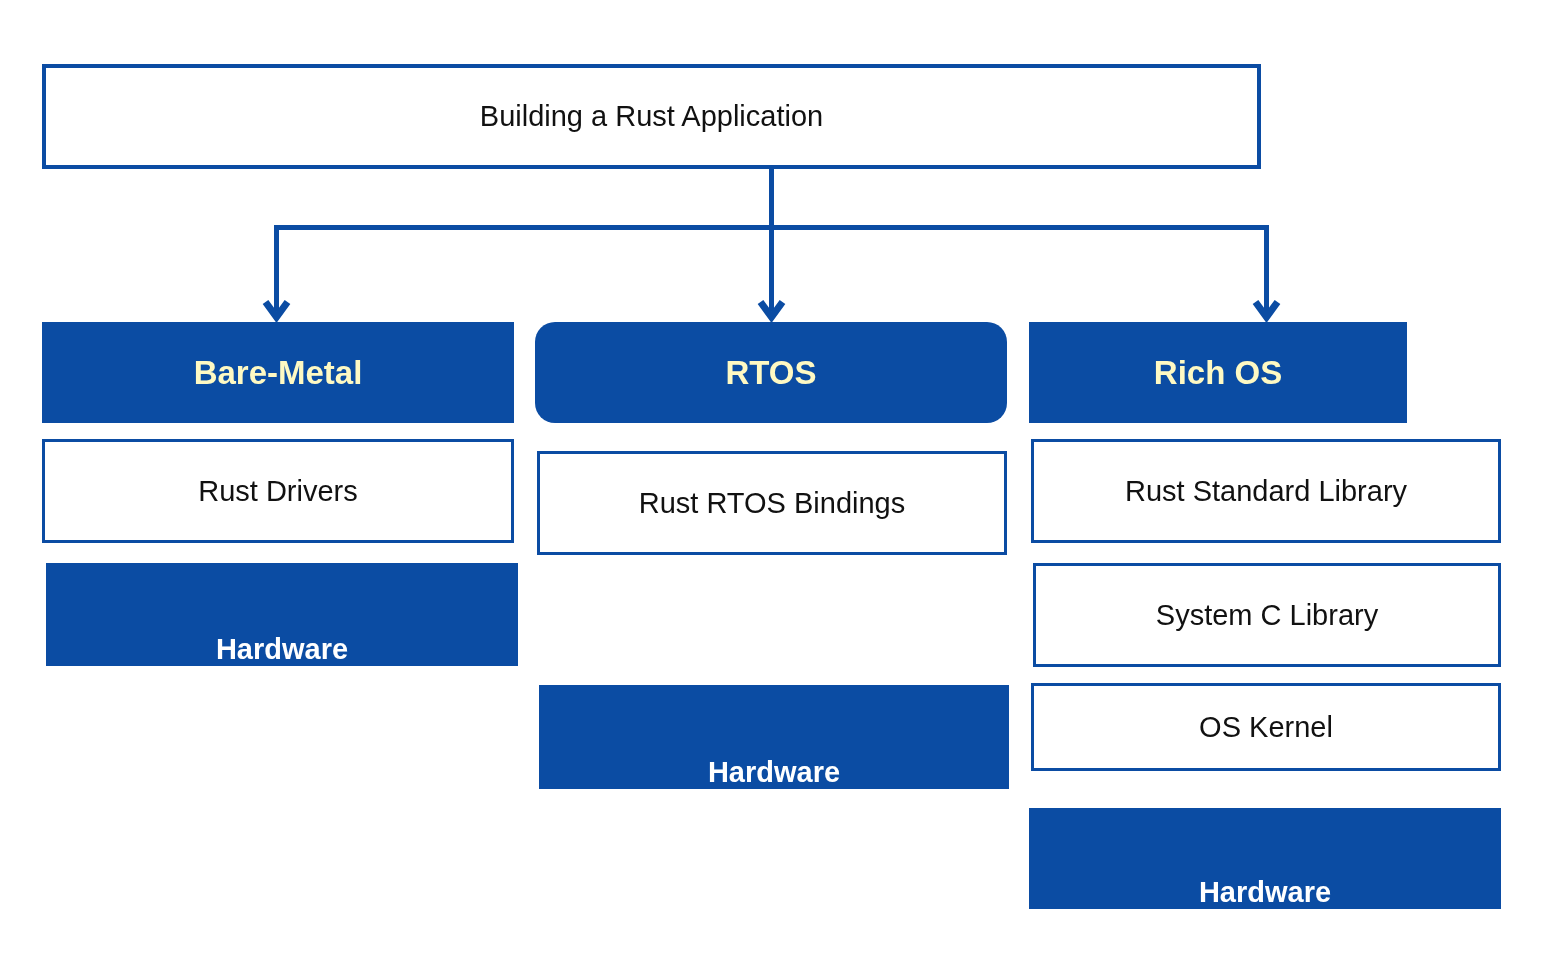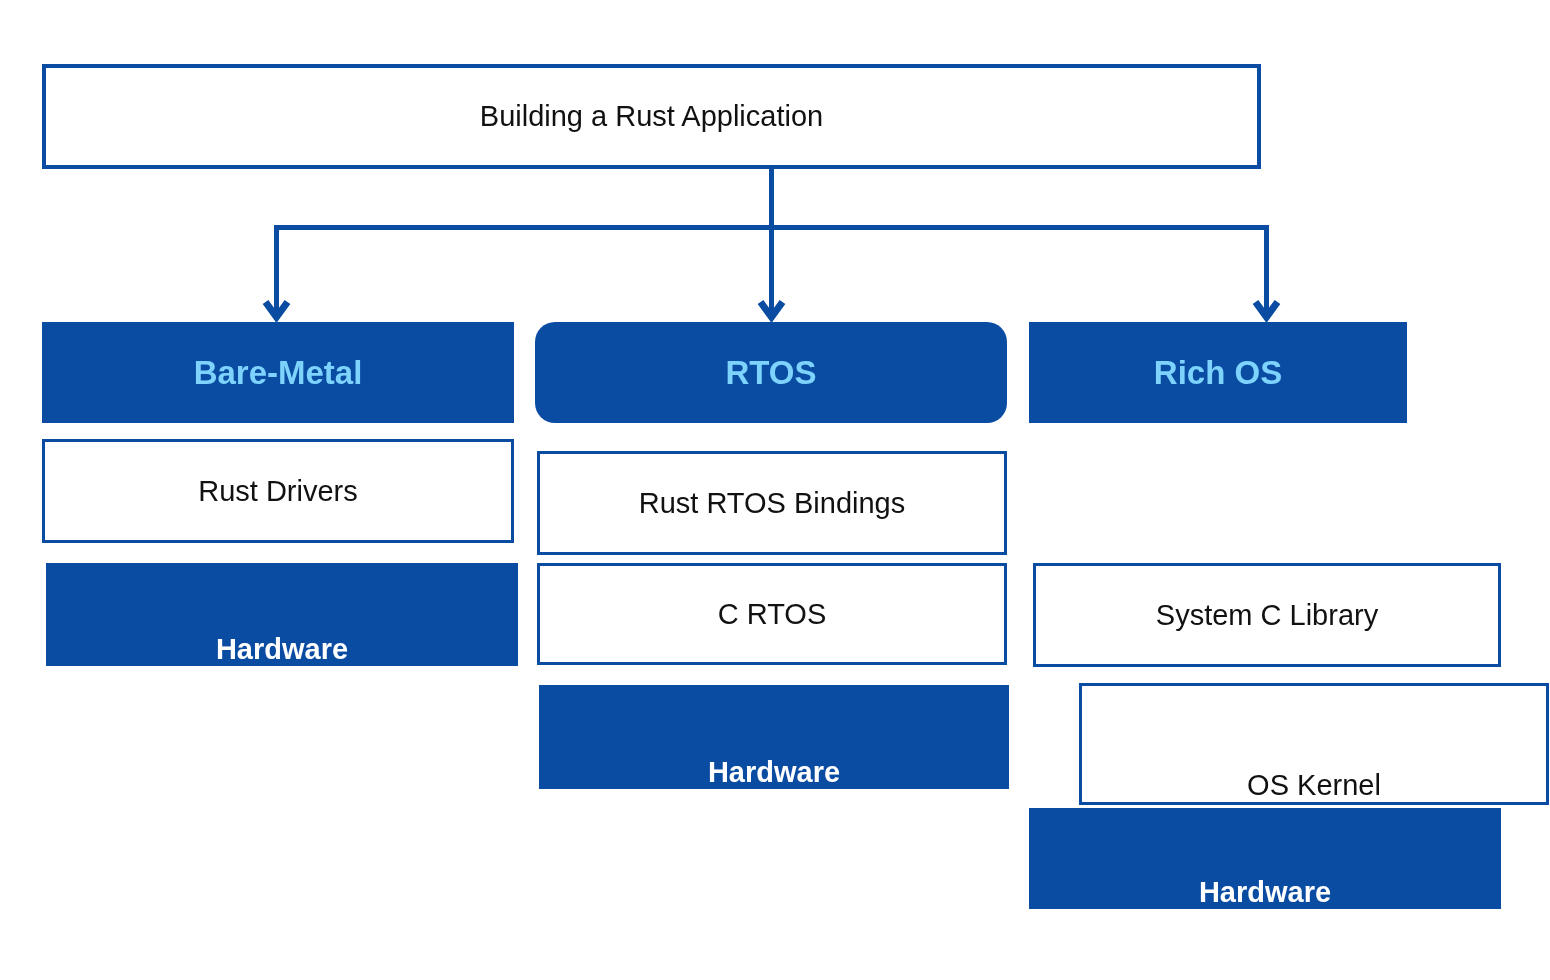--- a/index.html
+++ b/index.html
@@ -28,21 +28,21 @@
   .top-box{
     left:42px; top:64px; width:1219px; height:105px;
     background:var(--background);
     border:4px solid var(--primary-blue);
     font-size:29px;
     color:var(--text);
   }
   .header-box{
     top:322px; height:101px;
     background:var(--primary-blue);
-    color:#7dd3fc;
+    color:#fef9c3;
     font-size:33px;
     font-weight:bold;
   }
   .outline-box{
     background:var(--background);
     border:3px solid var(--primary-blue);
     font-size:29px;
     color:var(--text);
   }
   .solid-box{
@@ -97,33 +97,33 @@
   <div class="node solid-box" style="left:46px;top:563px;width:472px;height:103px;">
     <span>Hardware</span>
   </div>
 
   <div class="node header-box" style="left:535px;width:472px;border-radius:20px;">
     <span>RTOS</span>
   </div>
   <div class="node outline-box" style="left:537px;top:451px;width:470px;height:104px;">
     <span>Rust RTOS Bindings</span>
   </div>
-  <div class="node outline-box" style="left:537px;top:563px;width:470px;height:102px;">
-    <span>C RTOS</span>
-  </div>
   <div class="node solid-box" style="left:539px;top:685px;width:470px;height:104px;">
     <span>Hardware</span>
   </div>
 
   <div class="node header-box" style="left:1029px;width:378px;">
     <span>Rich OS</span>
   </div>
+  <div class="node outline-box" style="left:1031px;top:439px;width:470px;height:104px;">
+    <span>Rust Standard Library</span>
+  </div>
   <div class="node outline-box" style="left:1033px;top:563px;width:468px;height:104px;">
     <span>System C Library</span>
   </div>
-  <div class="node outline-box" style="left:1079px;top:683px;width:470px;height:122px;align-items:flex-end;">
+  <div class="node outline-box" style="left:1031px;top:683px;width:470px;height:88px;">
     <span>OS Kernel</span>
   </div>
   <div class="node solid-box" style="left:1029px;top:808px;width:472px;height:101px;">
     <span>Hardware</span>
   </div>
 
 </div>
 
 </body></html>

